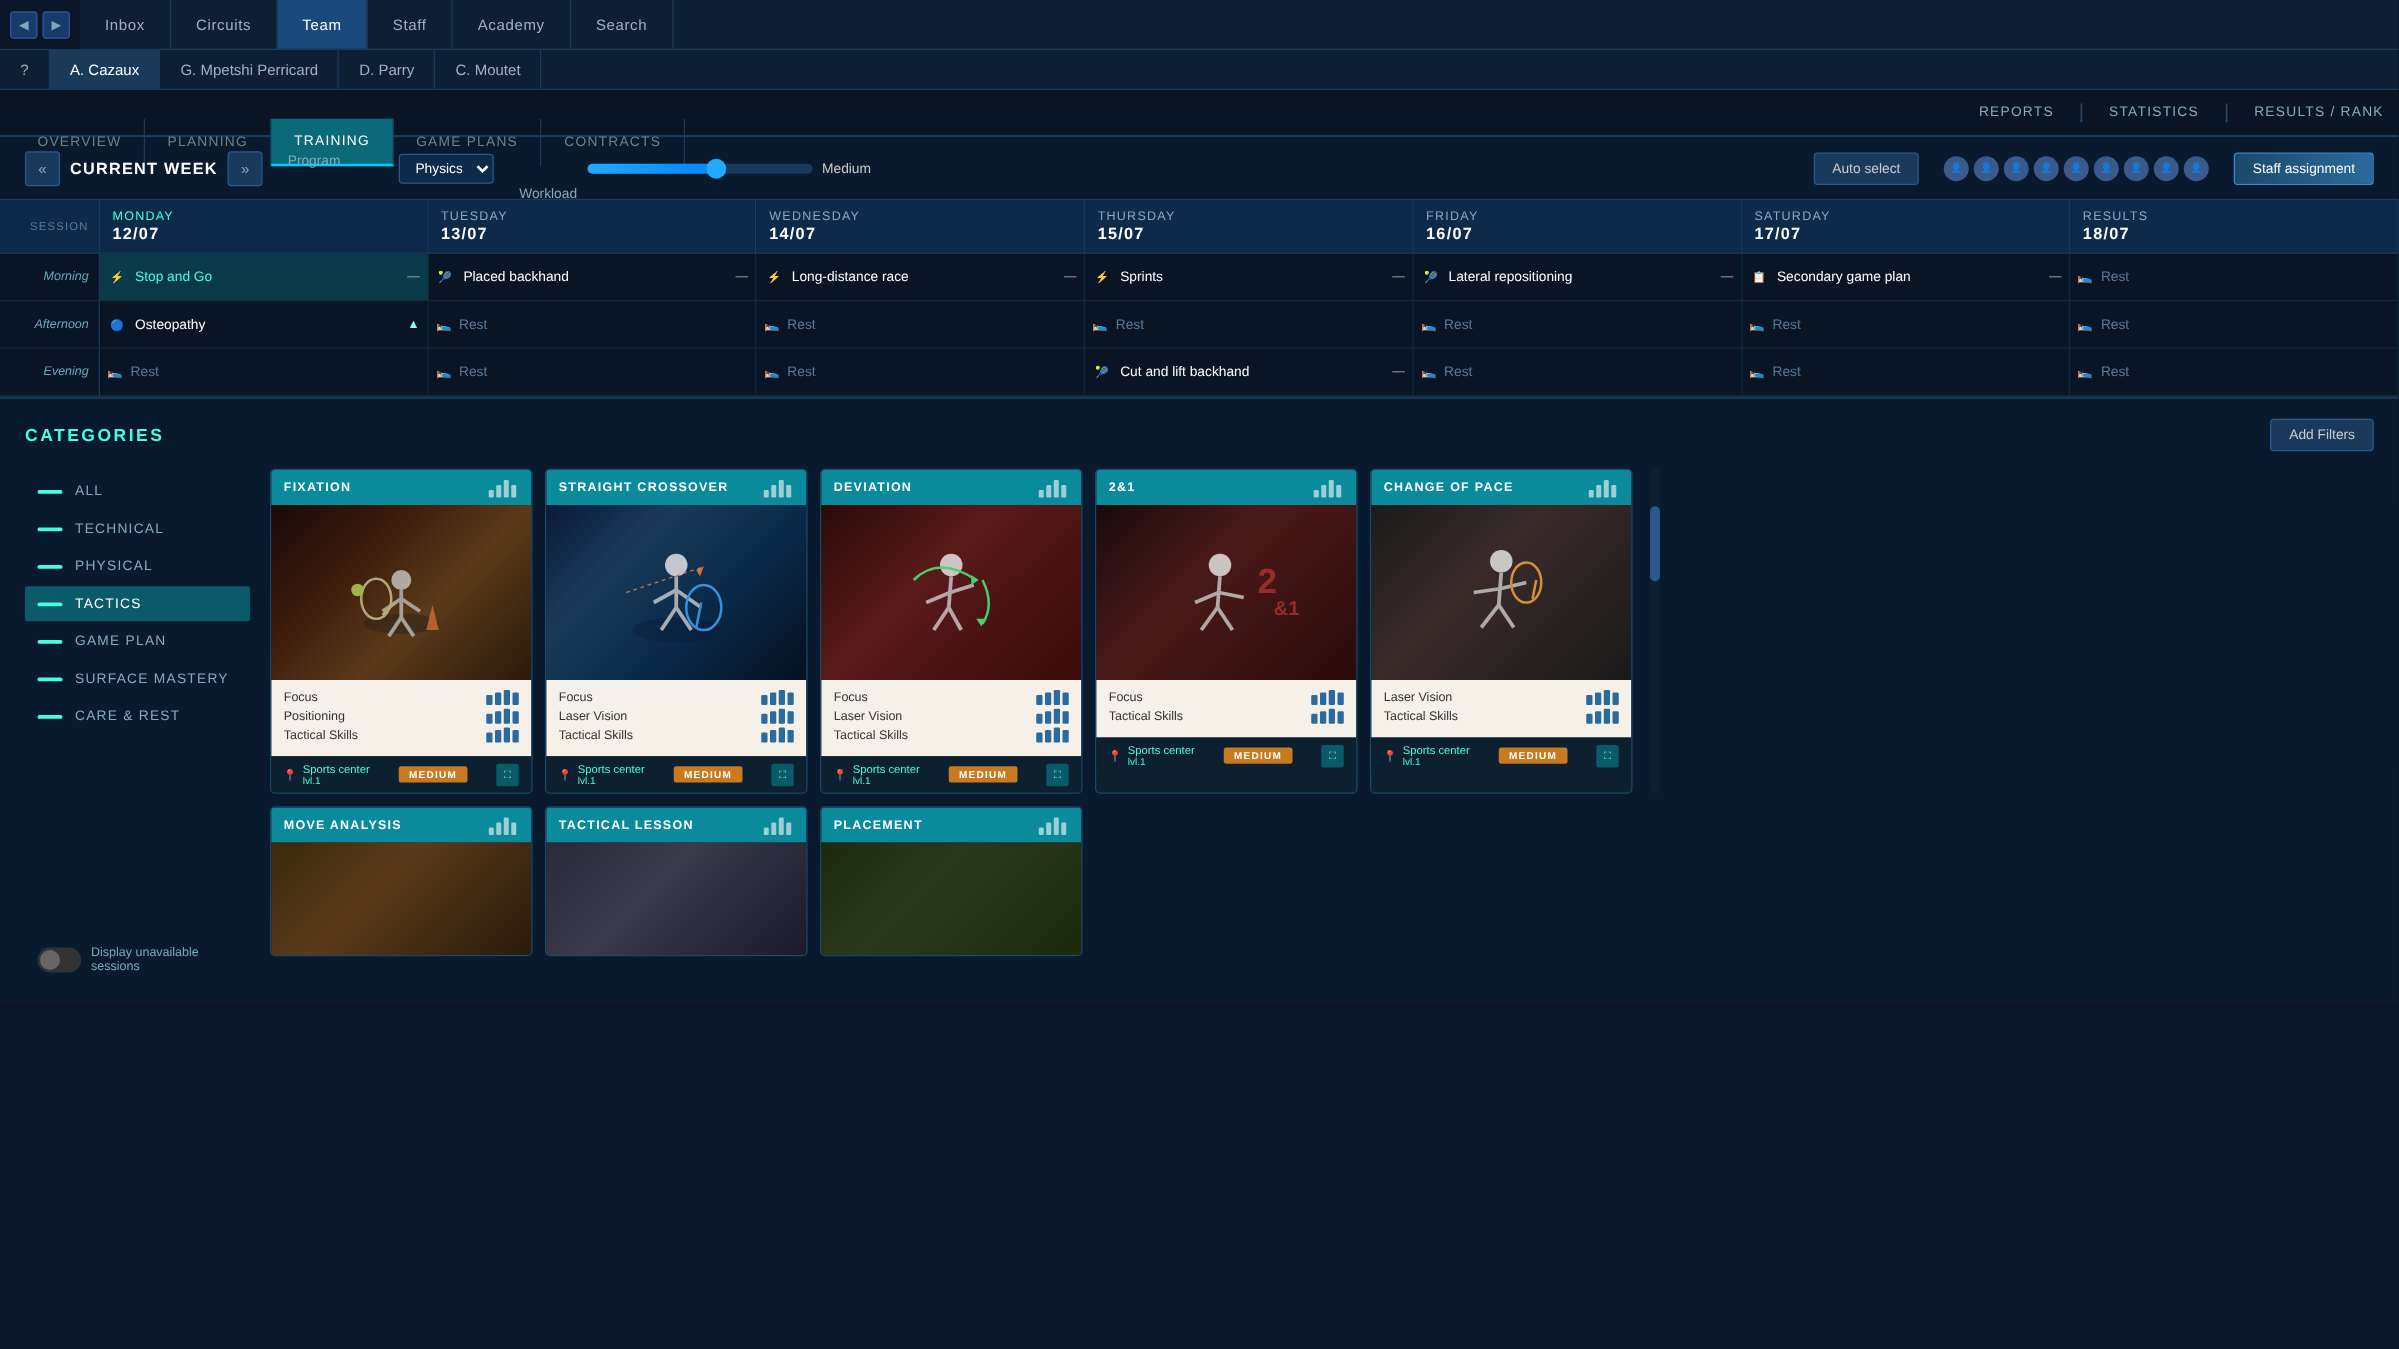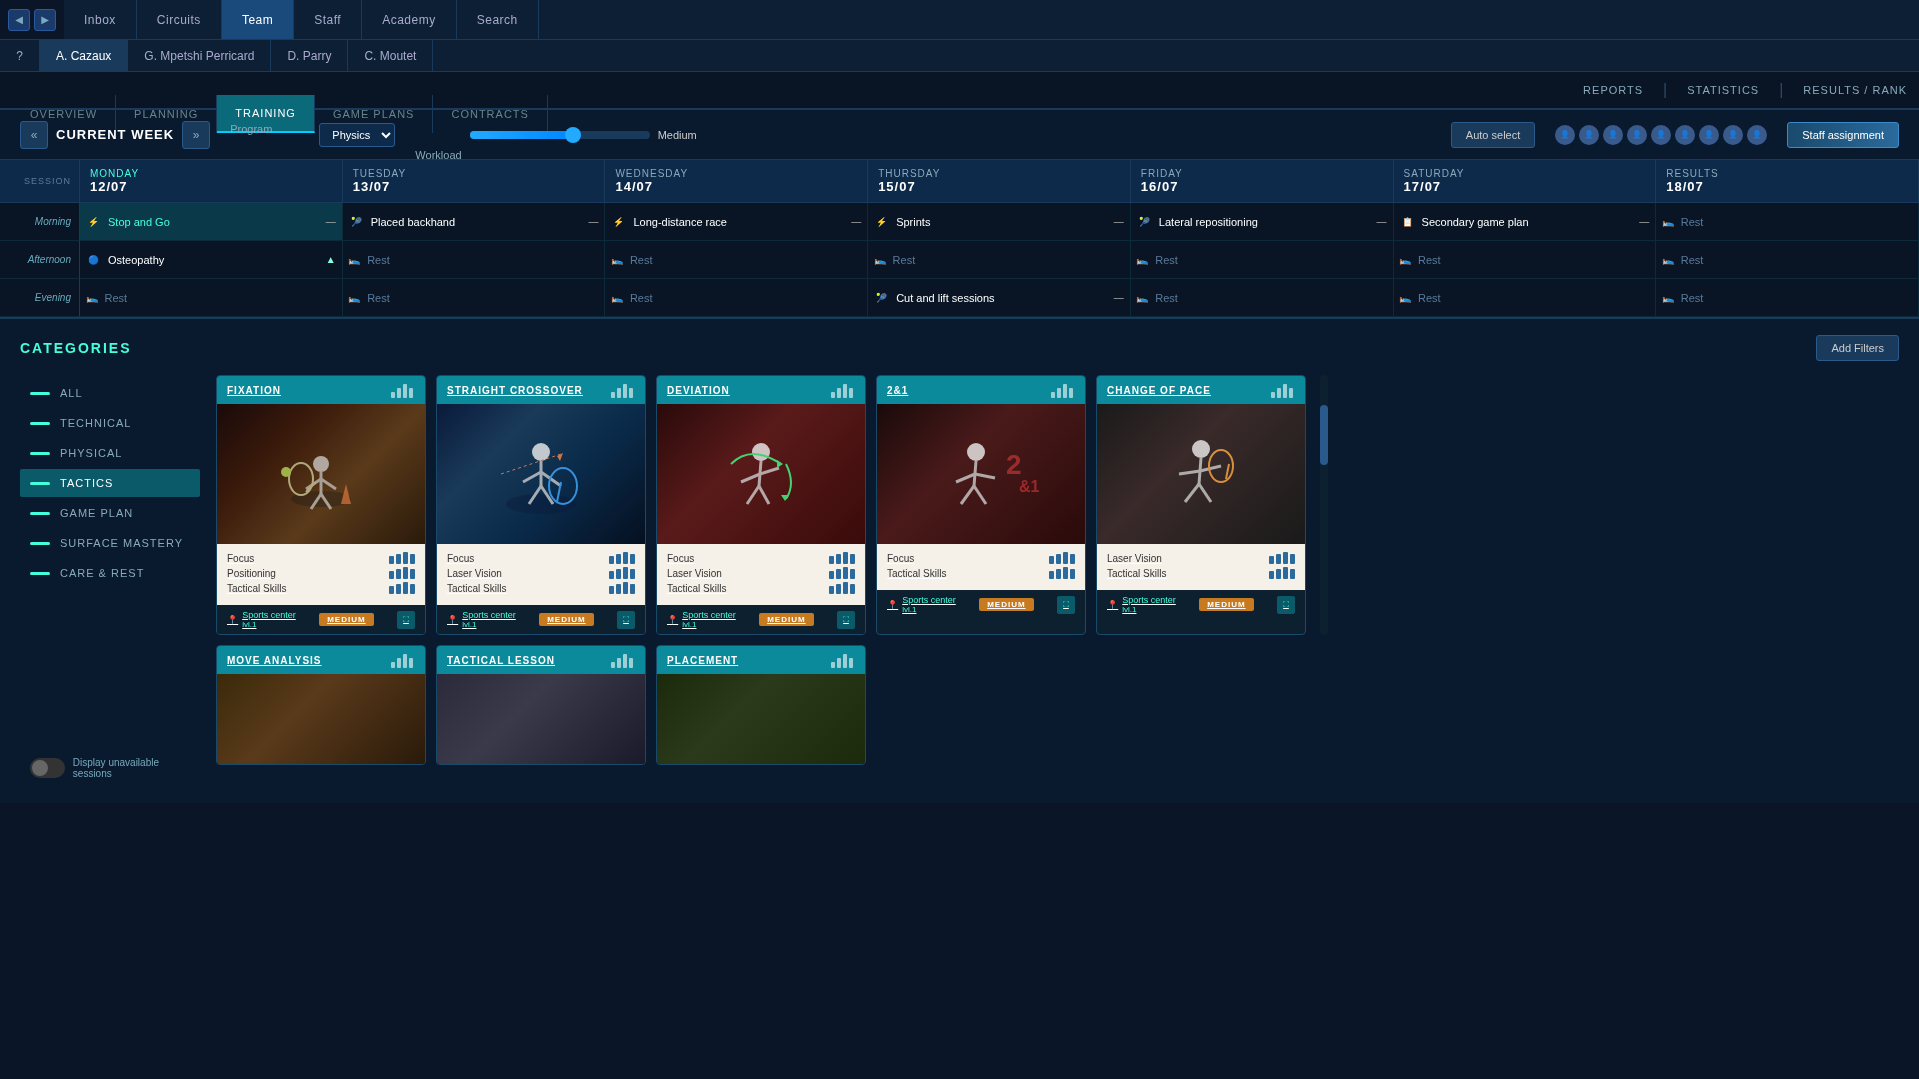--- a/index.html
+++ b/index.html
@@ -285,21 +285,20 @@
     }
     .cards-row {
       display: flex; gap: 10px;
     }
     .training-card {
       width: 210px; flex-shrink: 0;
       background: #0d2030;
       border-radius: 4px; overflow: hidden;
       border: 1px solid #1a4a6a;
       cursor: pointer;
-      text-decoration: underline;
     }
     .card-header {
       background: #0a8a9a;
       padding: 6px 10px;
       display: flex; justify-content: space-between; align-items: center;
       font-size: 10px; font-weight: bold; color: #fff; letter-spacing: 1px;
     }
     .card-chart-icon {
       width: 24px; height: 16px;
       display: flex; align-items: flex-end; gap: 2px;
@@ -596,21 +595,21 @@
     </div>
     <div class="session-cell">
       <div class="session-empty">
         <span class="rest-icon">🛌</span>
         <span>Rest</span>
       </div>
     </div>
     <div class="session-cell">
       <div class="session-item">
         <span class="session-item-icon">🎾</span>
-        <span class="session-item-name">Cut and lift sessions</span>
+        <span class="session-item-name">Cut and lift backhand</span>
         <span style="color:#aaa;font-size:10px;">—</span>
       </div>
     </div>
     <div class="session-cell">
       <div class="session-empty">
         <span class="rest-icon">🛌</span>
         <span>Rest</span>
       </div>
     </div>
     <div class="session-cell">

